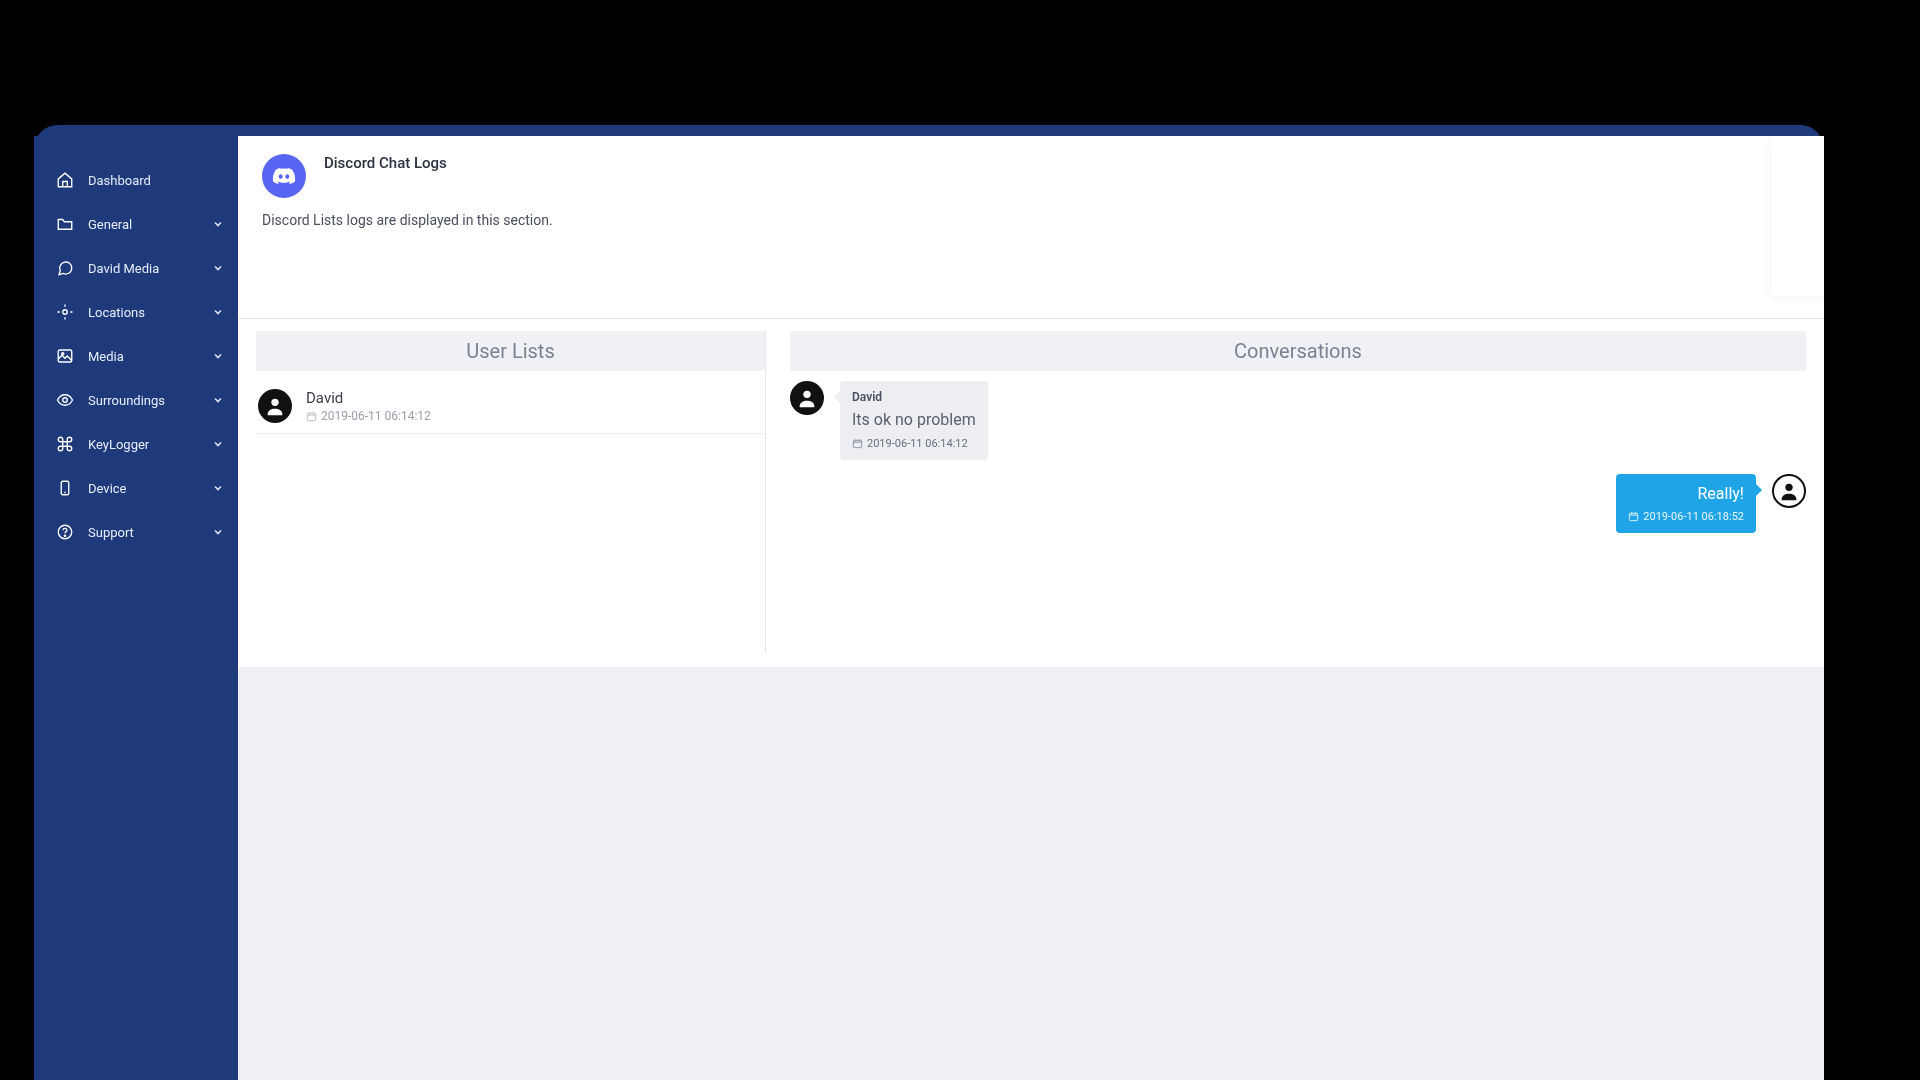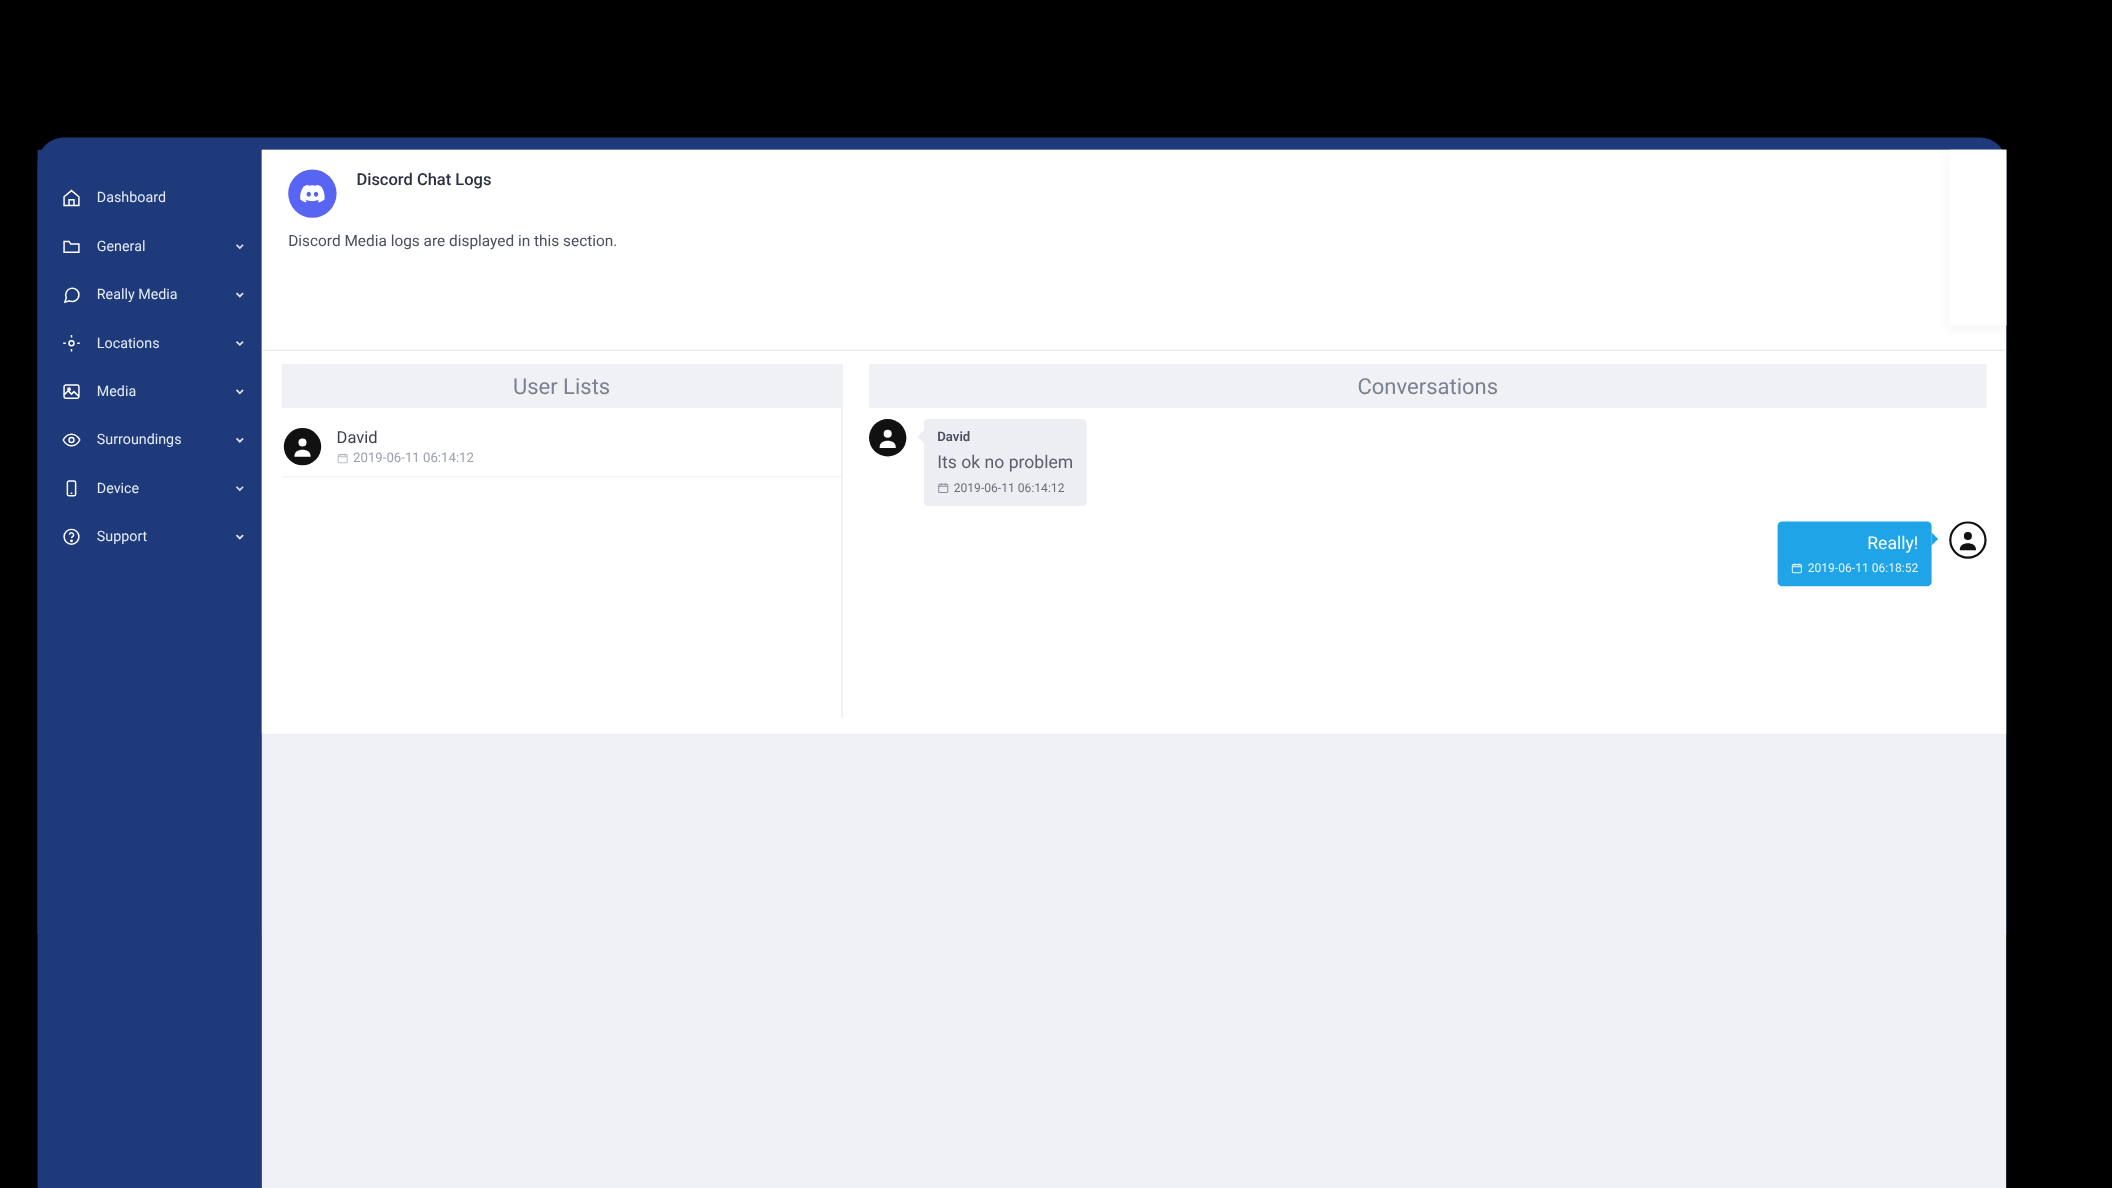--- a/index.html
+++ b/index.html
@@ -217,21 +217,21 @@
           </svg>
       </span>
     </div>
 
     <div class="sb-item">
       <span class="sb-icon">
         <svg viewBox="0 0 24 24" fill="none" stroke="#fff" stroke-width="1.8">
             <path d="M21 12a8 8 0 0 1-11.3 7.3L4 21l1.7-5.7A8 8 0 1 1 21 12Z"></path>
           </svg>
       </span>
-      <span class="sb-label">Really Media</span>
+      <span class="sb-label">David Media</span>
       <span class="sb-chevron">
         <svg viewBox="0 0 12 12" fill="none" stroke="#fff" stroke-width="1.6">
             <path d="m3 4.5 3 3 3-3"></path>
           </svg>
       </span>
     </div>
 
     <div class="sb-item">
       <span class="sb-icon">
         <svg viewBox="0 0 24 24" fill="none" stroke="#fff" stroke-width="1.8">
@@ -271,20 +271,33 @@
           </svg>
       </span>
       <span class="sb-label">Surroundings</span>
       <span class="sb-chevron">
         <svg viewBox="0 0 12 12" fill="none" stroke="#fff" stroke-width="1.6">
             <path d="m3 4.5 3 3 3-3"></path>
           </svg>
       </span>
     </div>
 
+    <div class="sb-item">
+      <span class="sb-icon">
+        <svg viewBox="0 0 24 24" fill="none" stroke="#fff" stroke-width="1.8">
+            <path d="M9 9V6a3 3 0 1 0-3 3h3Zm0 0h6m-6 0v6m6-6V6a3 3 0 1 1 3 3h-3Zm0 0v6m0 0h3a3 3 0 1 1-3 3v-3Zm0 0H9m0 0v3a3 3 0 1 1-3-3h3Z"></path>
+          </svg>
+      </span>
+      <span class="sb-label">KeyLogger</span>
+      <span class="sb-chevron">
+        <svg viewBox="0 0 12 12" fill="none" stroke="#fff" stroke-width="1.6">
+            <path d="m3 4.5 3 3 3-3"></path>
+          </svg>
+      </span>
+    </div>
 
     <div class="sb-item">
       <span class="sb-icon">
         <svg viewBox="0 0 24 24" fill="none" stroke="#fff" stroke-width="1.8">
             <rect x="7" y="3" width="10" height="18" rx="2"></rect>
             <path d="M11 18h2"></path>
           </svg>
       </span>
       <span class="sb-label">Device</span>
       <span class="sb-chevron">
@@ -318,21 +331,21 @@
 
     <div class="header">
       <div class="header-top">
         <span class="discord-badge">
           <svg viewBox="0 0 24 24" width="24" height="24" fill="#fff">
               <path d="M20 5.6A17 17 0 0 0 15.9 4l-.4.8a15 15 0 0 0-7 0L8 4a17 17 0 0 0-4 1.6C1.2 9.6.6 13.5 1 17.4A17 17 0 0 0 6 20l.9-1.4c-.5-.2-1-.4-1.5-.7l.4-.3c3.9 1.8 8.1 1.8 12 0l.4.3c-.5.3-1 .5-1.5.7L18 20a17 17 0 0 0 5-2.6c.5-4.5-.5-8.4-3-11.8ZM8.7 14.9c-1.1 0-2-1-2-2.3s.9-2.3 2-2.3 2 1 2 2.3-.9 2.3-2 2.3Zm6.6 0c-1.1 0-2-1-2-2.3s.9-2.3 2-2.3 2 1 2 2.3-.9 2.3-2 2.3Z"></path>
             </svg>
         </span>
         <span class="header-title">Discord Chat Logs</span>
       </div>
-      <div class="header-sub">Discord Media logs are displayed in this section.</div>
+      <div class="header-sub">Discord Lists logs are displayed in this section.</div>
     </div>
 
     <div class="content">
 
       <div class="panel-left">
         <div class="panel-title">User Lists</div>
 
         <div class="user-row">
           <span class="avatar">
             <svg viewBox="0 0 24 24" fill="#fff">

